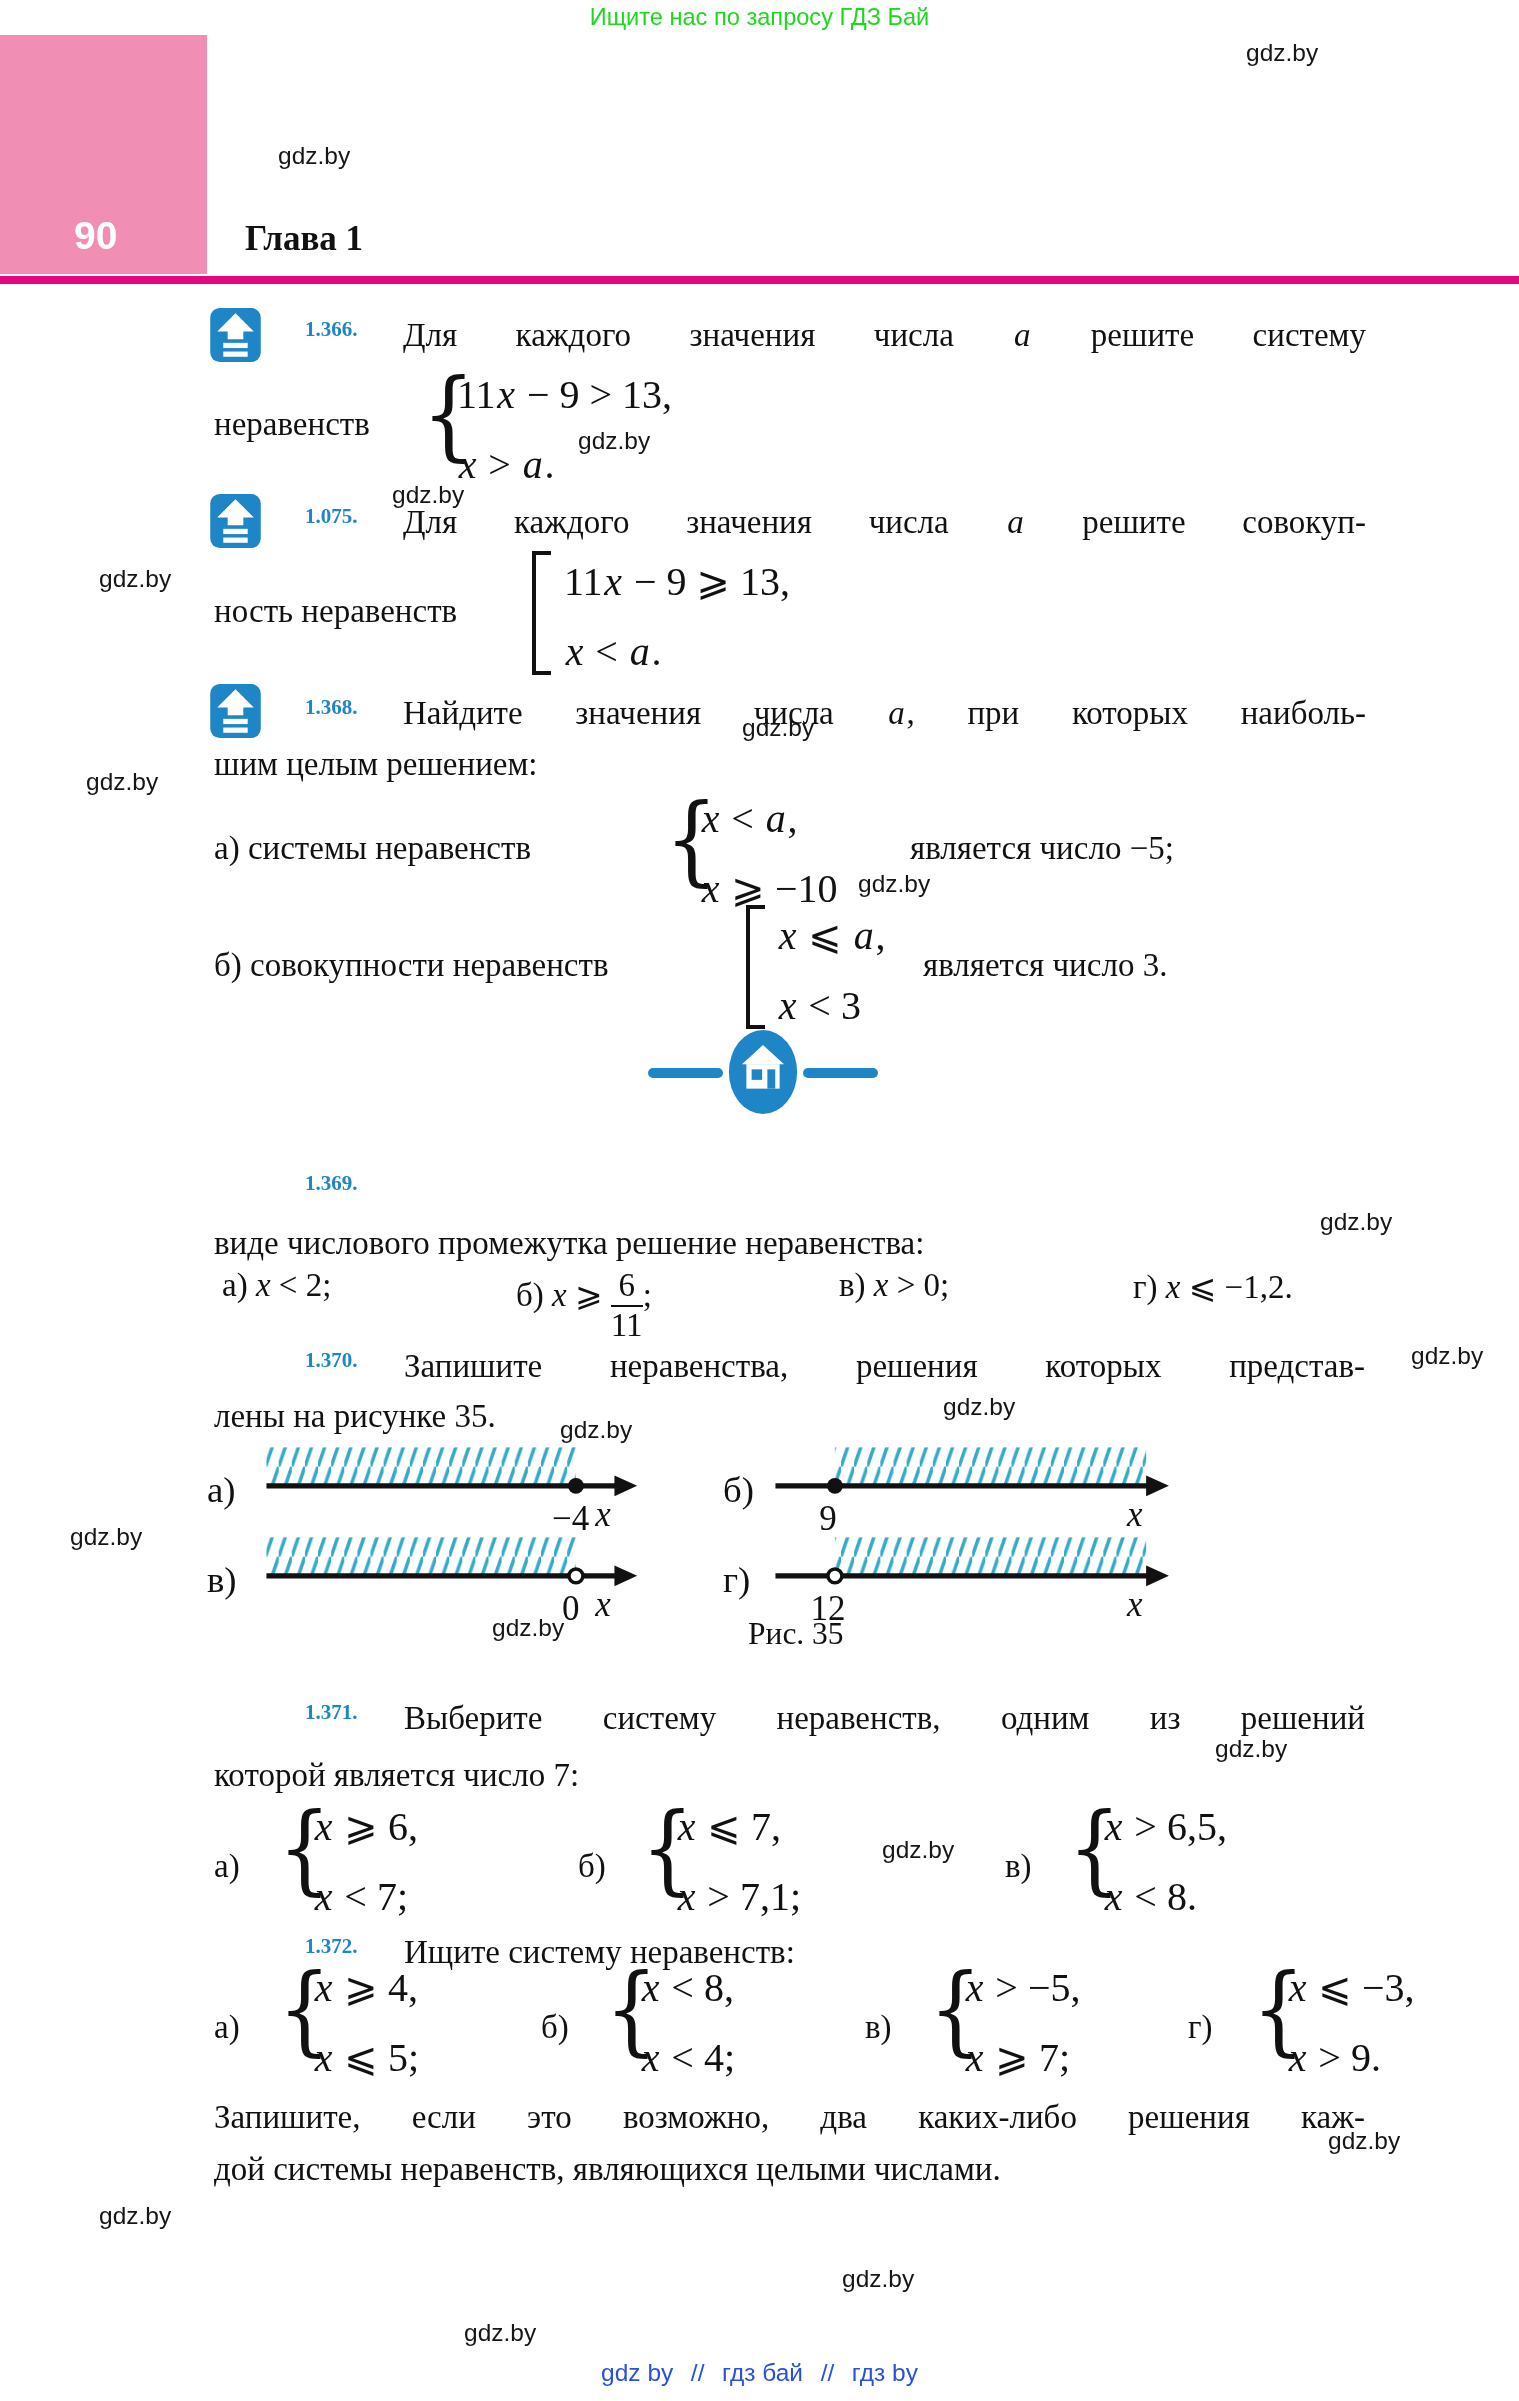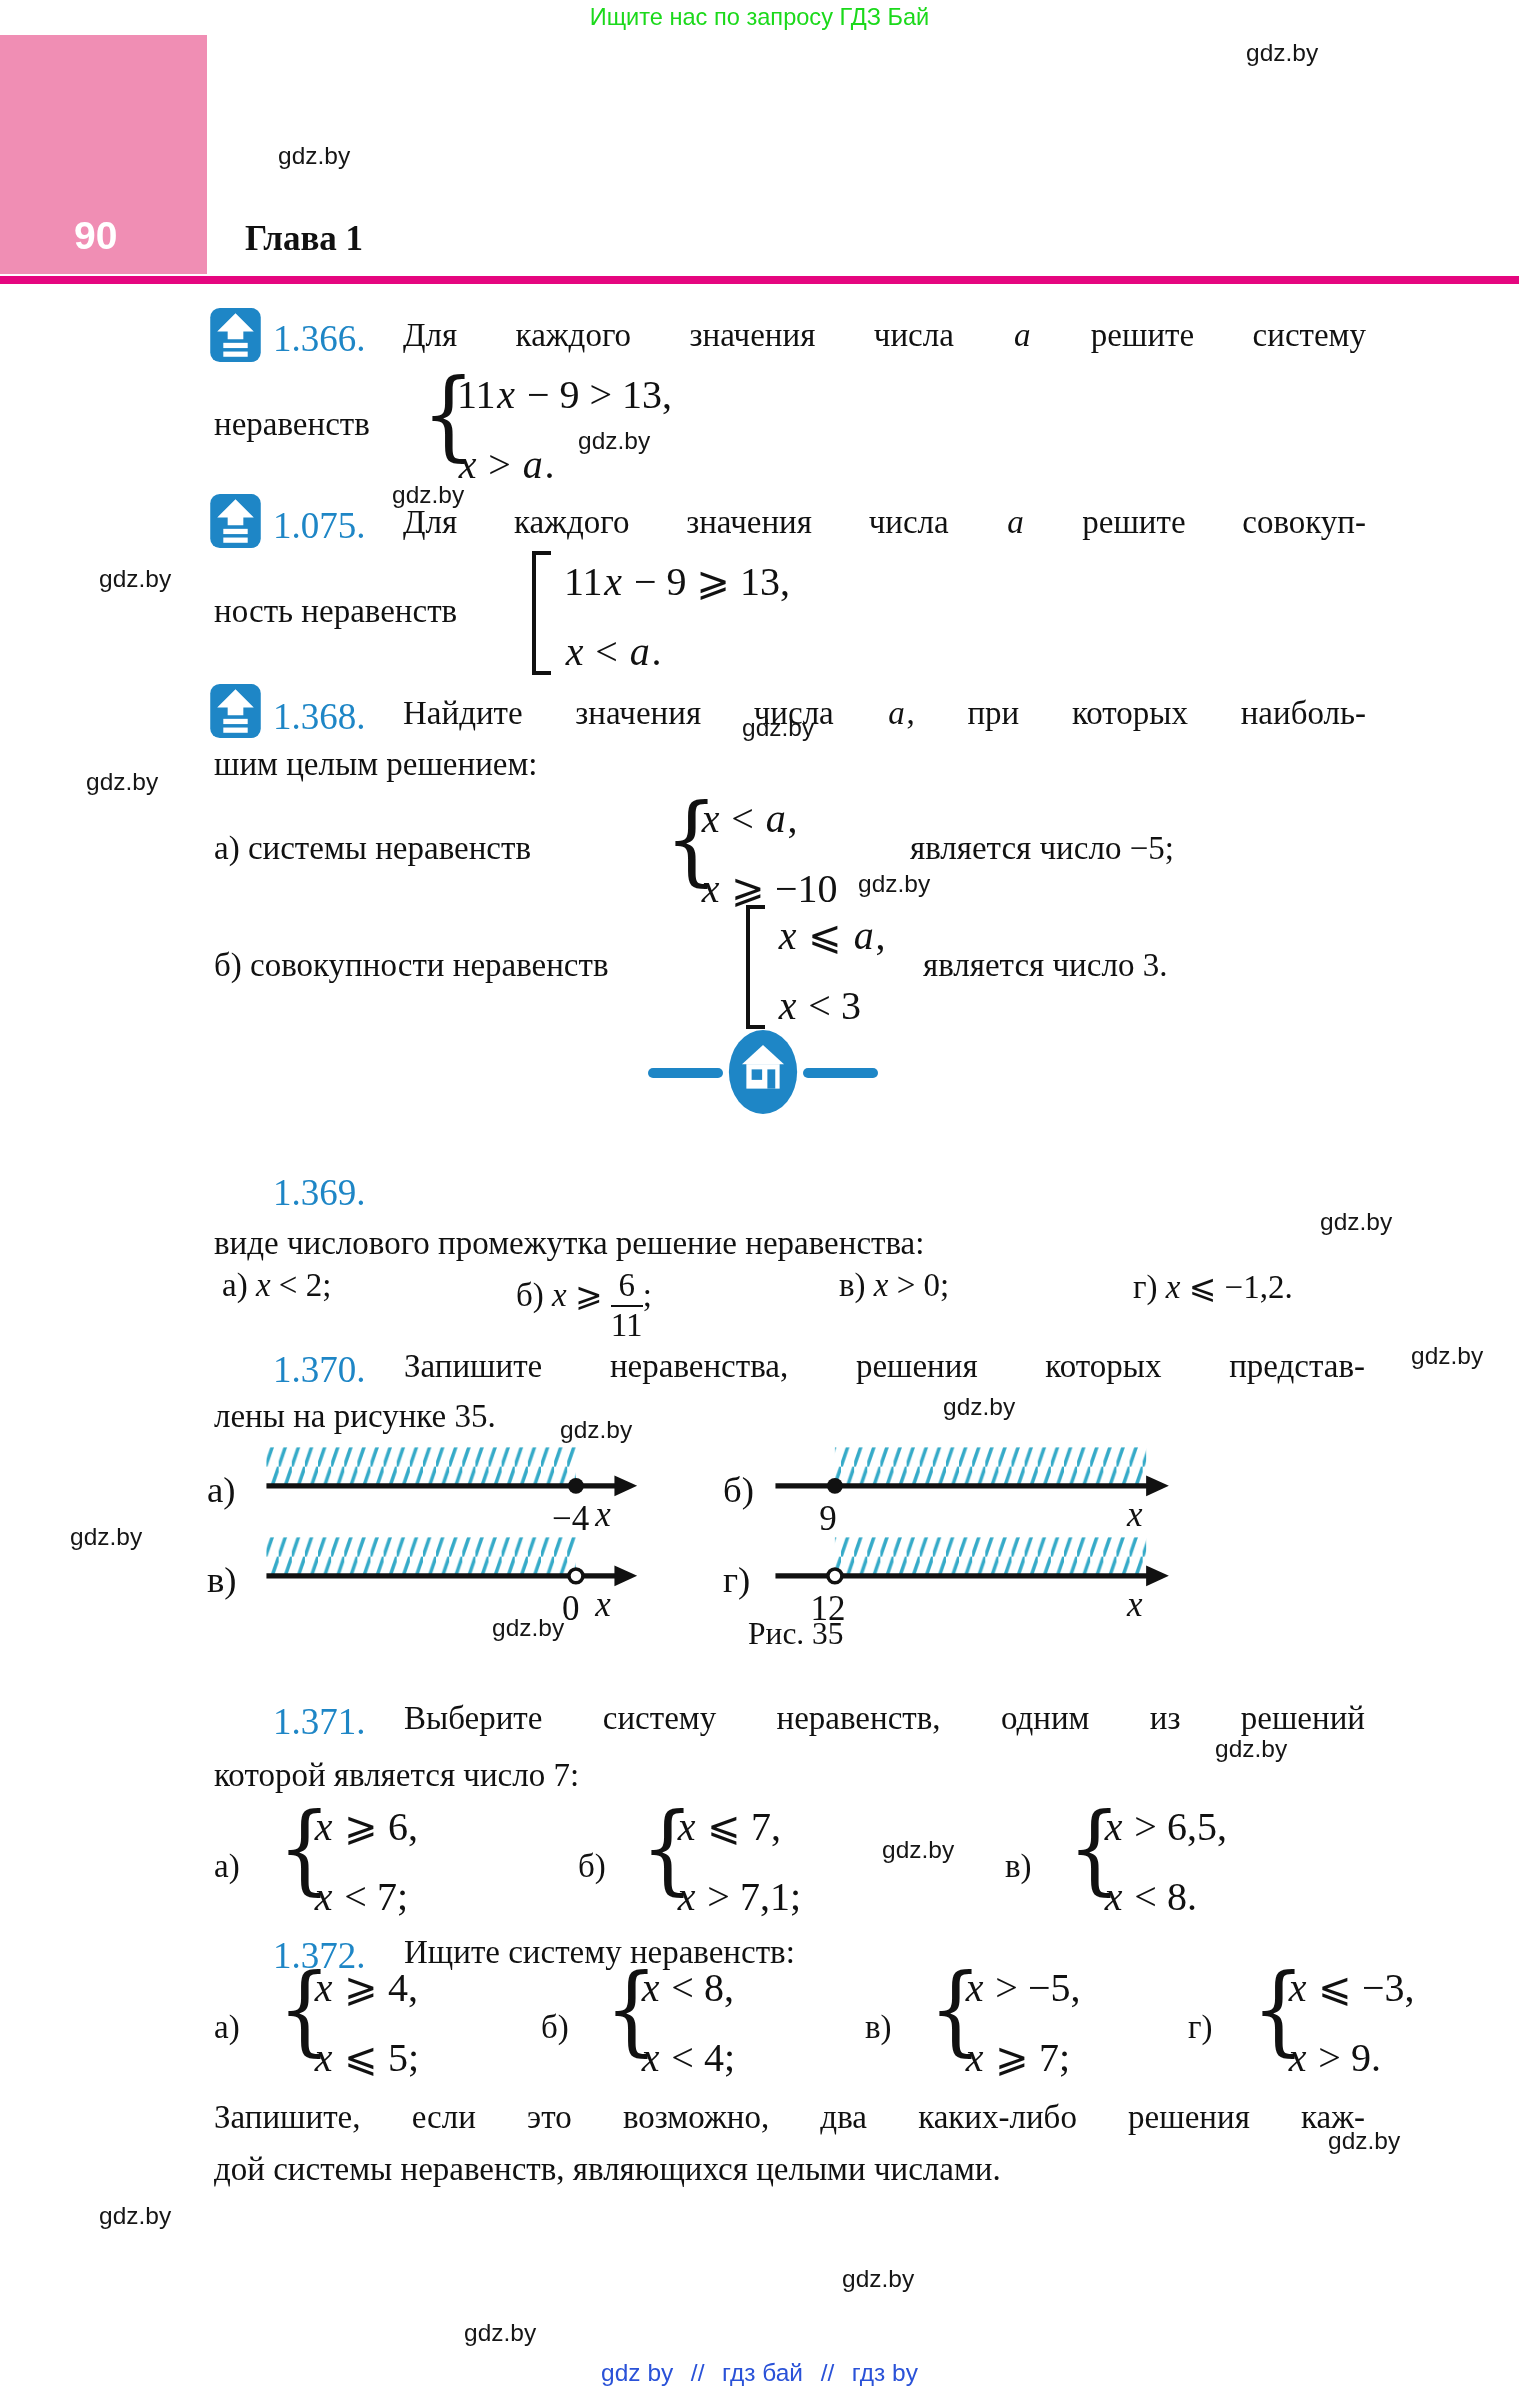--- a/index.html
+++ b/index.html
@@ -8,21 +8,21 @@
   .abs{position:absolute;}
   
   .banner{top:3.5px;left:0;width:1519px;text-align:center;font:23.6px "Liberation Sans",sans-serif;color:var(--green);}
   .wm{font:24.5px "Liberation Sans",sans-serif;color:#161616;white-space:nowrap;}
   
   .pinkbox{left:0;top:35px;width:207px;height:239px;background:var(--pink);}
   .pagenum{left:74px;top:214px;font:bold 39px "Liberation Sans",sans-serif;color:#fff;}
   .chapter{left:245px;top:219px;font-weight:bold;font-size:35px;}
   .rule{left:0;top:276px;width:1519px;height:7.9px;background:var(--magenta);}
   
-  .pnum{font-weight:normal;font-size:37px;color:var(--blue);white-space:nowrap;}
+  .pnum{font-weight:bold;font-size:21px;color:var(--blue);white-space:nowrap;margin-left:32px;}
   .tline{font-size:33px;white-space:nowrap;}
   .jline{font-size:33px;text-align:justify;text-align-last:justify;}
   .eq{font-size:40px;white-space:nowrap;font-family:"Liberation Serif","DejaVu Sans",serif;}
   .eq i, .tline i, .jline i{font-style:italic;padding:0 1.8px;}
   .brace{font-family:"DejaVu Serif","DejaVu Sans",serif;font-size:98px;line-height:1.18;font-weight:300;
          transform:scaleX(.85);transform-origin:left top;}
   .sqbracket{width:15px;height:116px;border-left:4.4px solid #111;border-top:4.4px solid #111;border-bottom:4.4px solid #111;}
   .frac{display:inline-block;text-align:center;vertical-align:-30px;font-size:33px;line-height:1.15;}
   .frac .num{display:block;border-bottom:2.6px solid #111;padding:0 7px;}
   .frac .den{display:block;}

